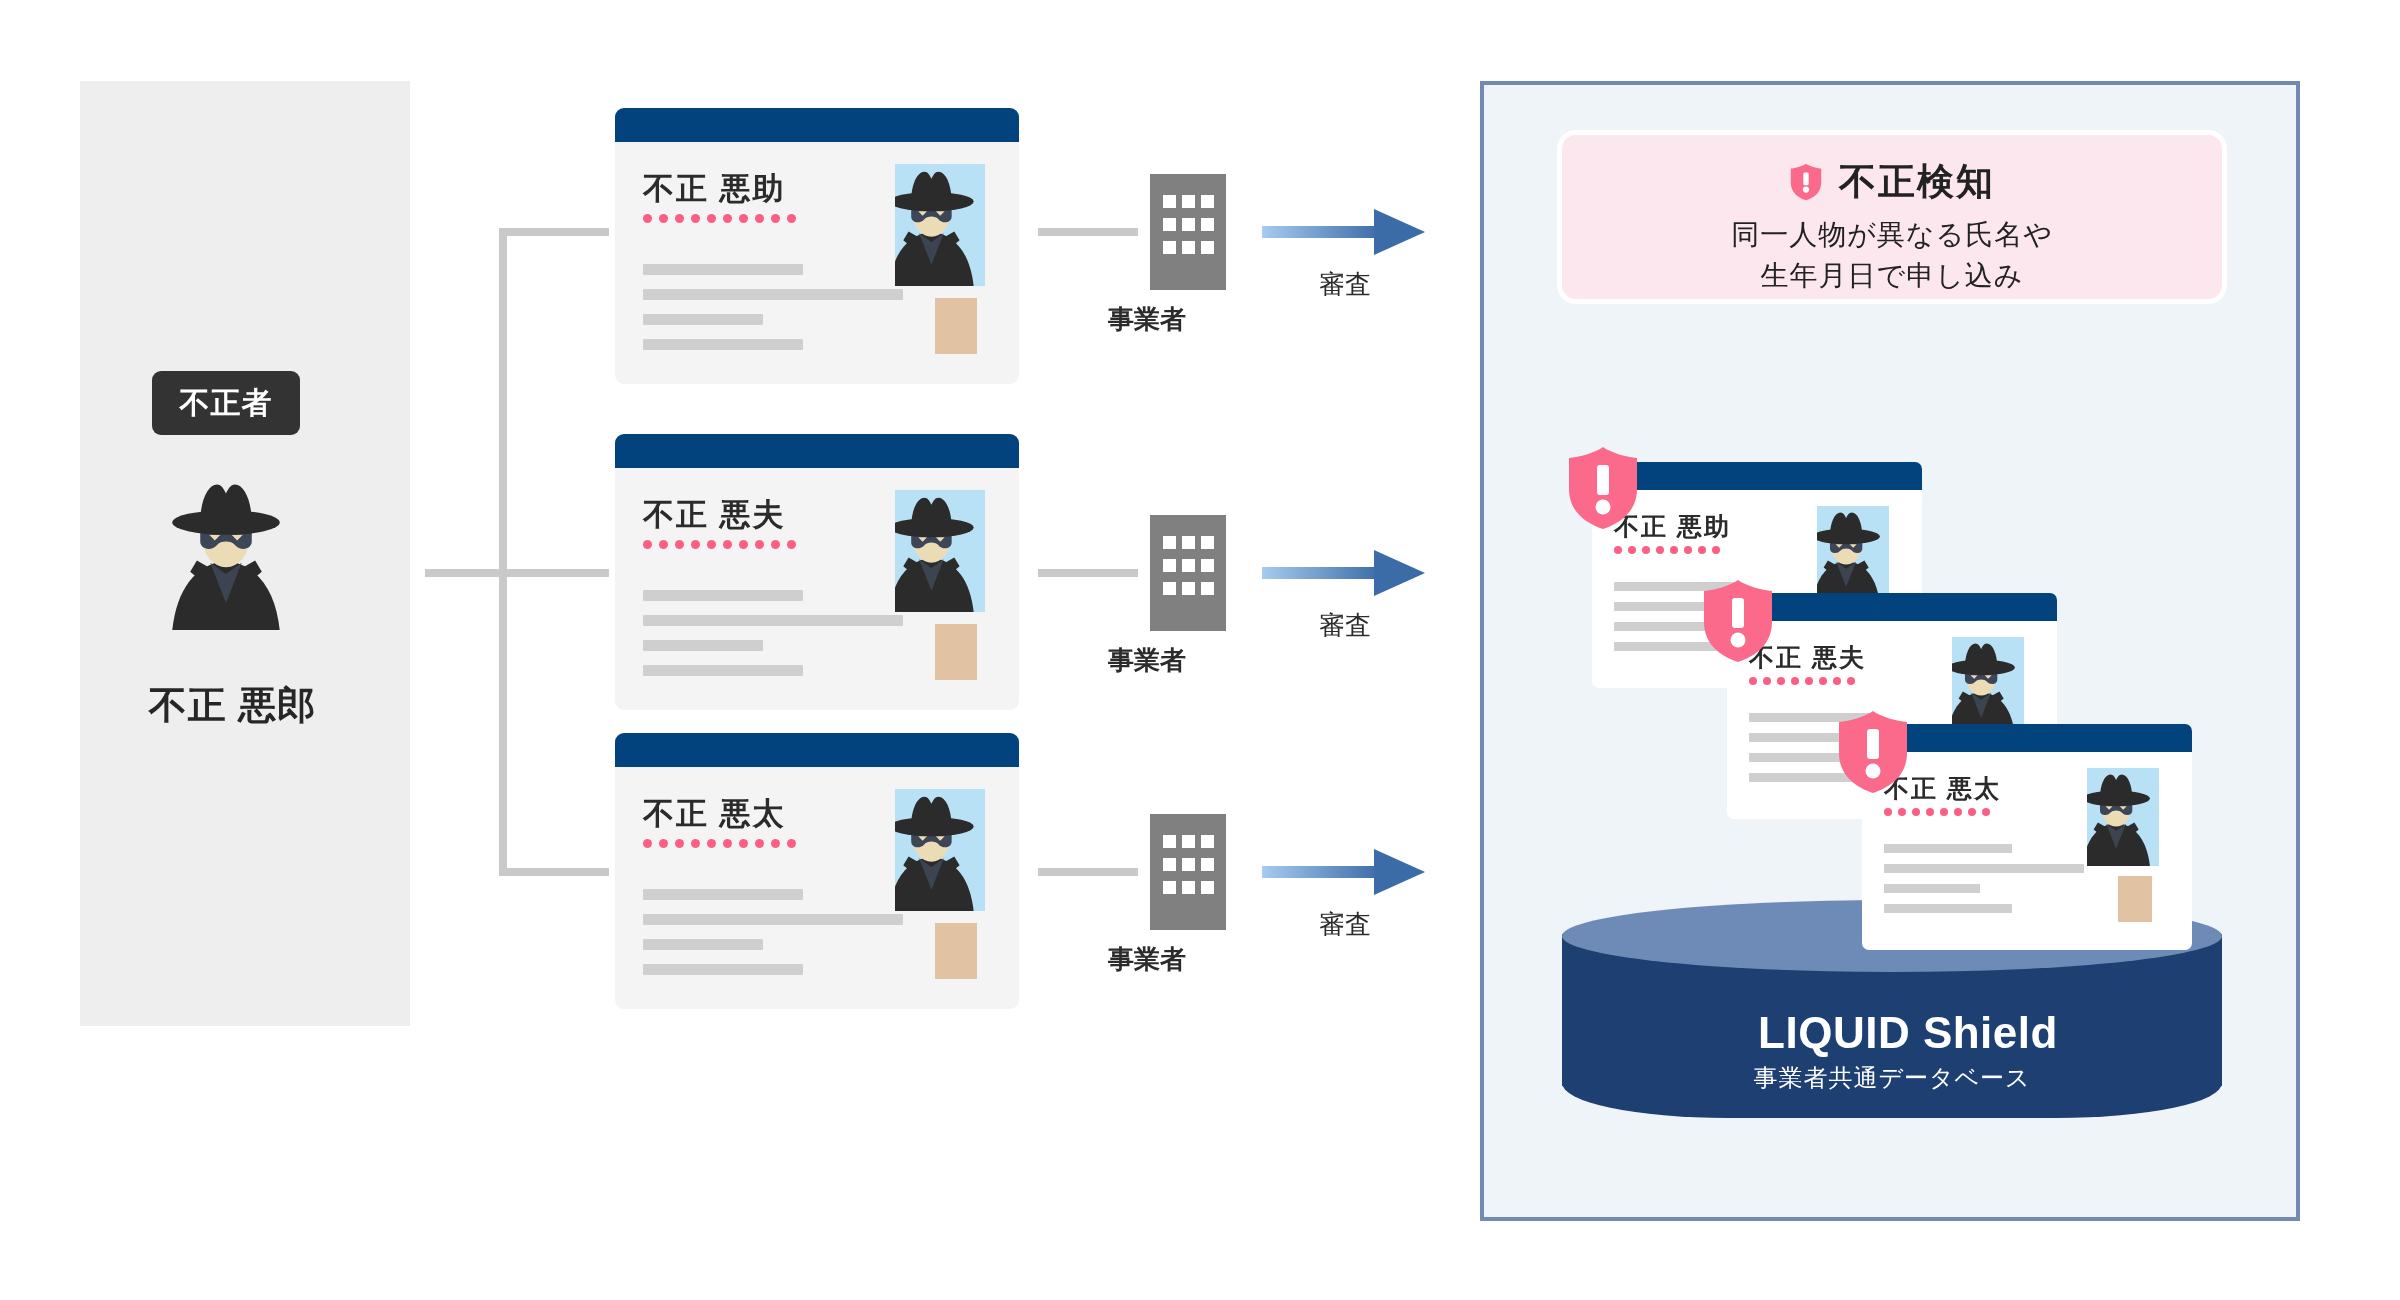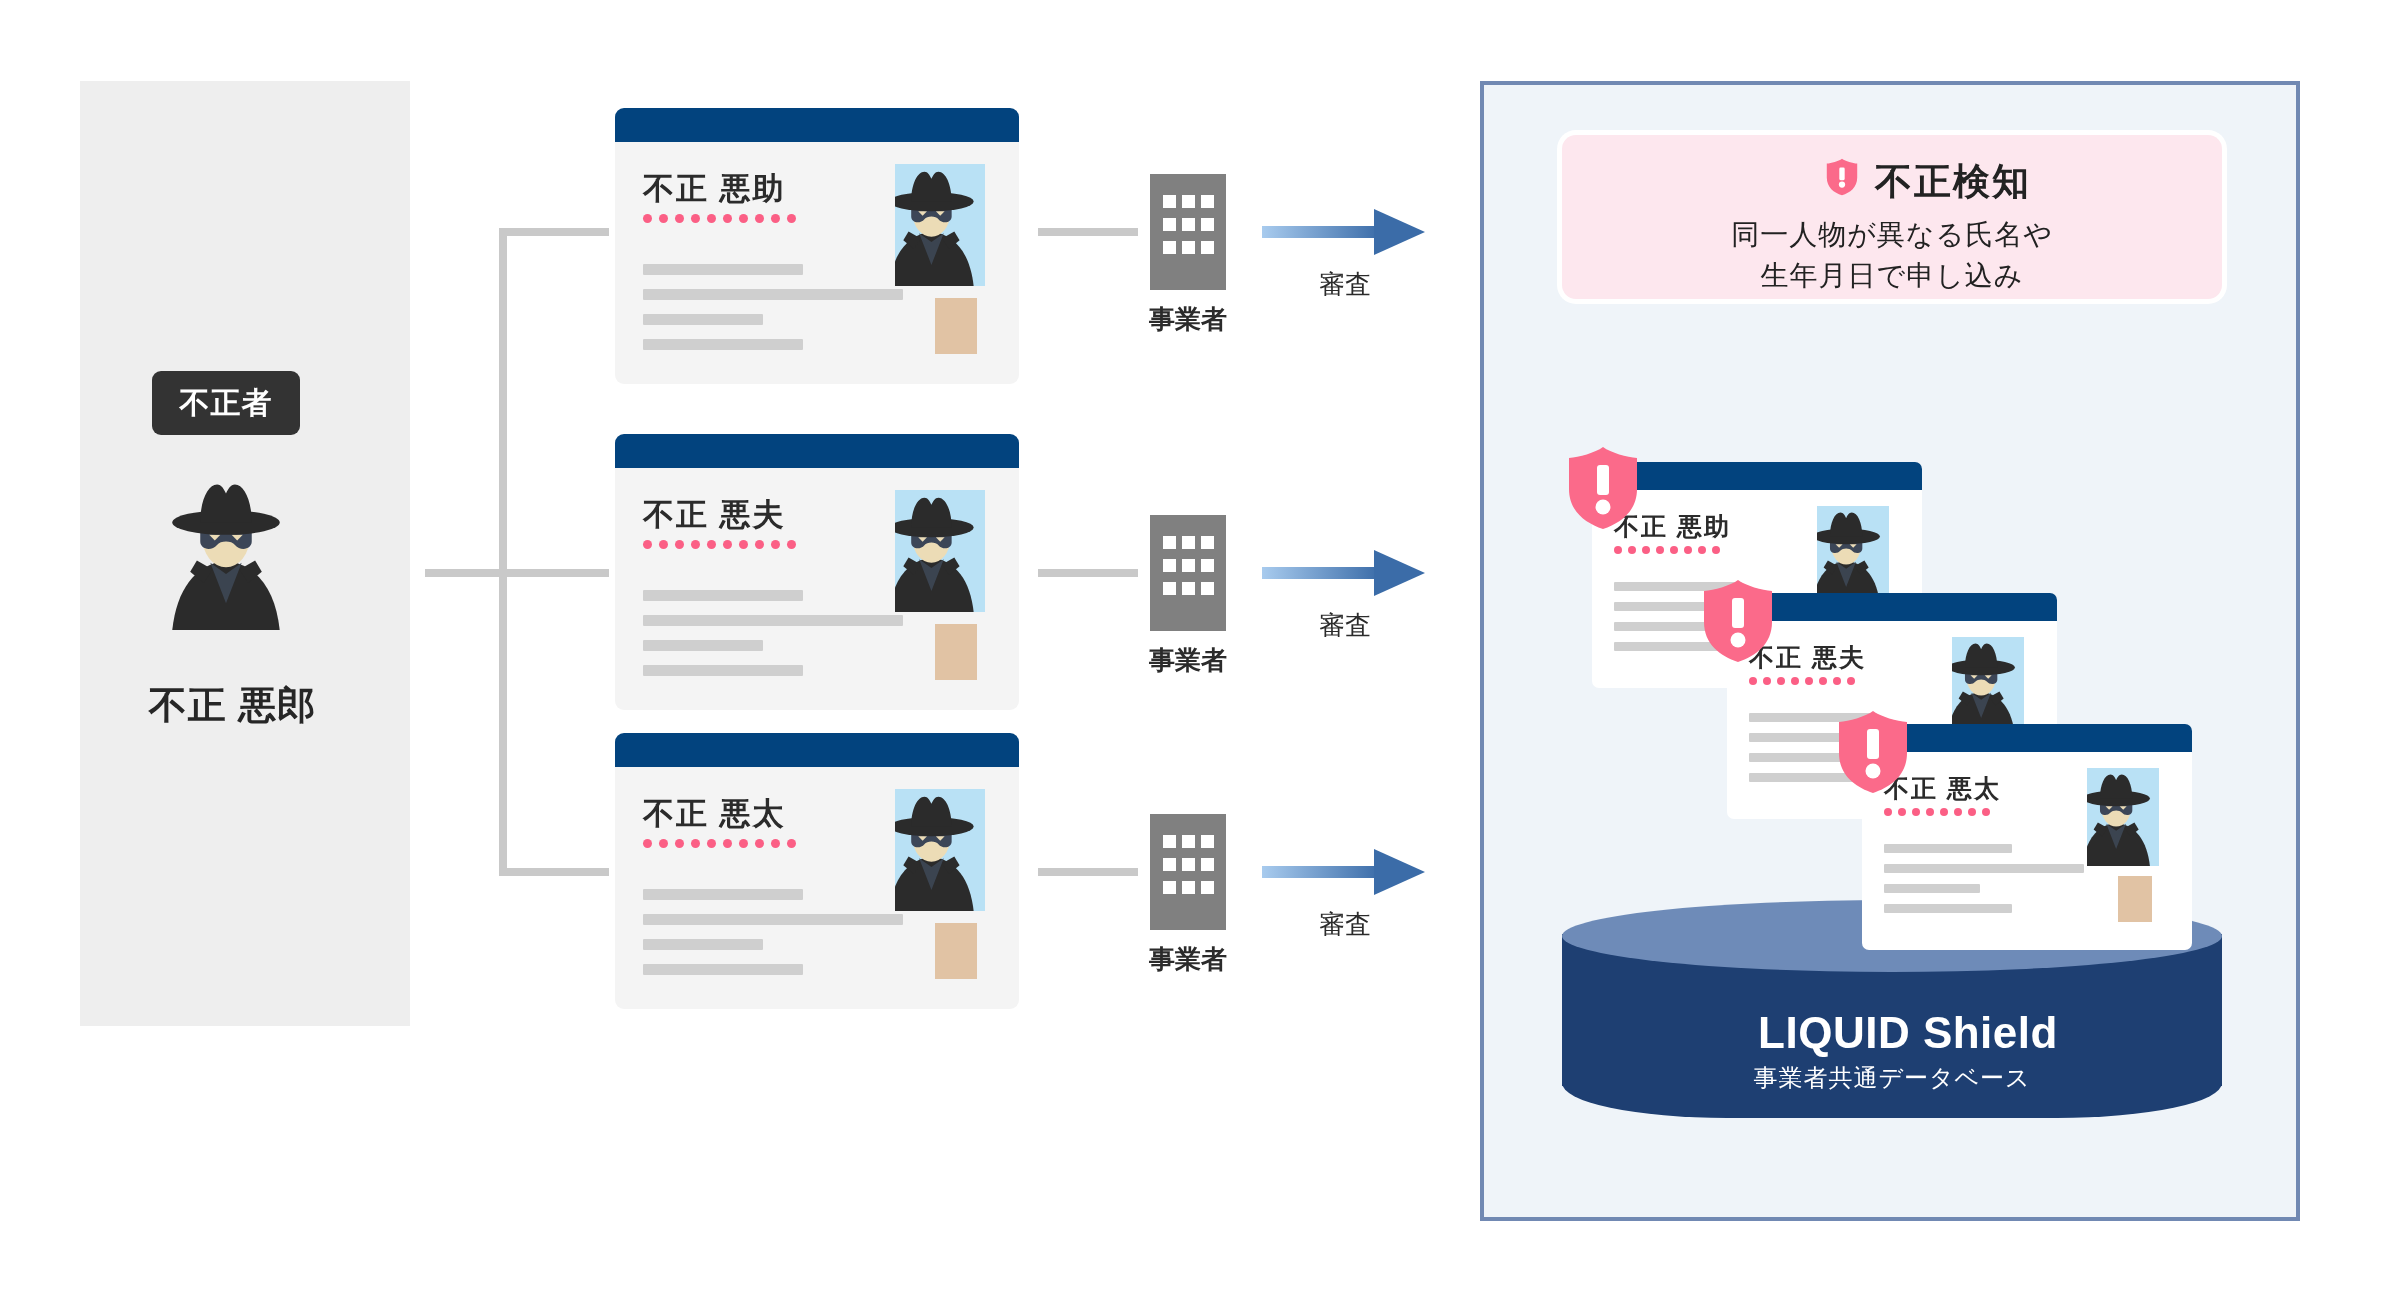--- a/index.html
+++ b/index.html
@@ -91,21 +91,21 @@
   .building{
     position:absolute;
     width:76px;height:116px;
     background:#808080;
   }
   .building .w{
     position:absolute;width:13px;height:13px;background:#ffffff;
   }
   .building-label{
     position:absolute;
-    width:160px;text-align:center;
+    width:160px;
     font-size:26px;font-weight:bold;color:#2b2b2b;
   }
   .arrow-wrap{position:absolute;width:165px;height:50px;}
   .arrow-label{
     position:absolute;width:120px;text-align:center;
     font-size:26px;font-weight:normal;color:#2b2b2b;
   }
 
   
   .banner{
@@ -130,21 +130,21 @@
   .alert-box{
     position:absolute;
     left:1562px; top:135px;
     width:660px; height:164px;
     background:#fde7ee;
     border-radius:14px;
     box-shadow:0 0 0 5px #ffffff;
   }
   .alert-title-row{
     position:absolute;left:0;top:22px;width:100%;
-    display:flex;justify-content:center;gap:16px;margin-left:36px;
+    display:flex;align-items:center;justify-content:center;gap:16px;
   }
   .alert-title{
     font-size:37px;font-weight:bold;color:#222222;letter-spacing:2px;
   }
   .alert-body{
     position:absolute;left:0;top:80px;width:100%;
     text-align:center;
     font-size:28px;color:#222222;line-height:1.45;letter-spacing:1px;
   }
 

